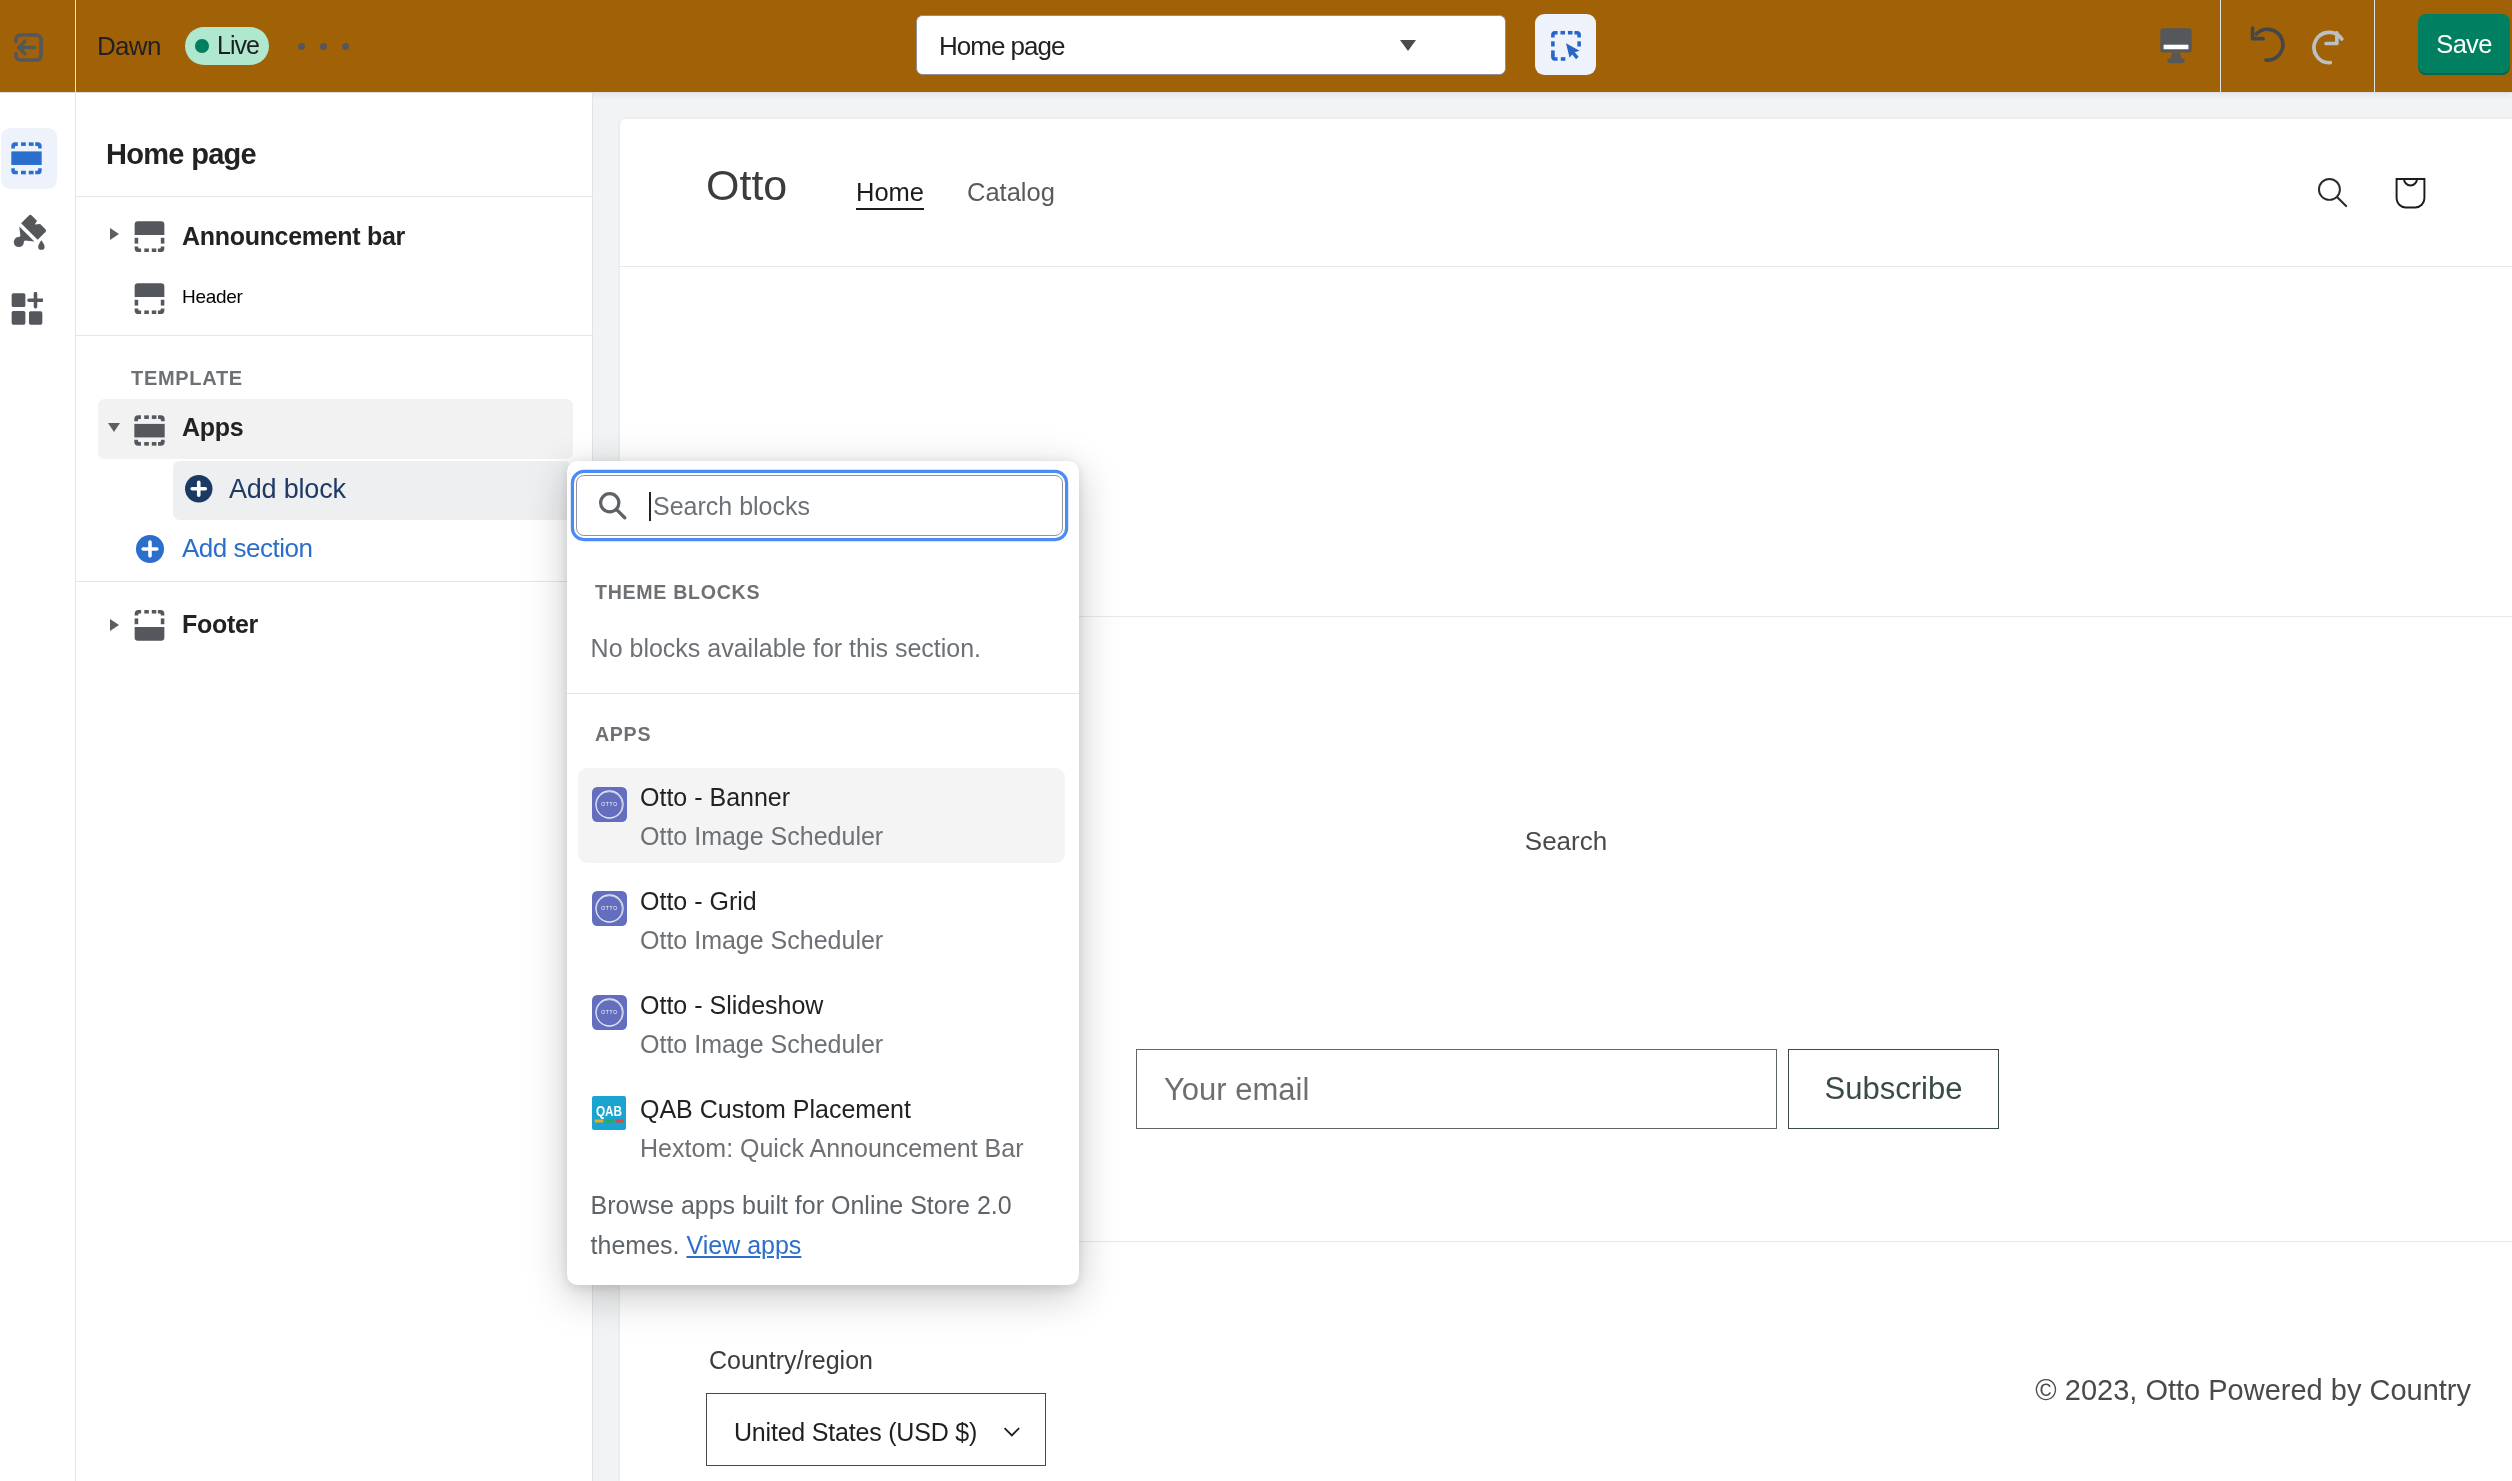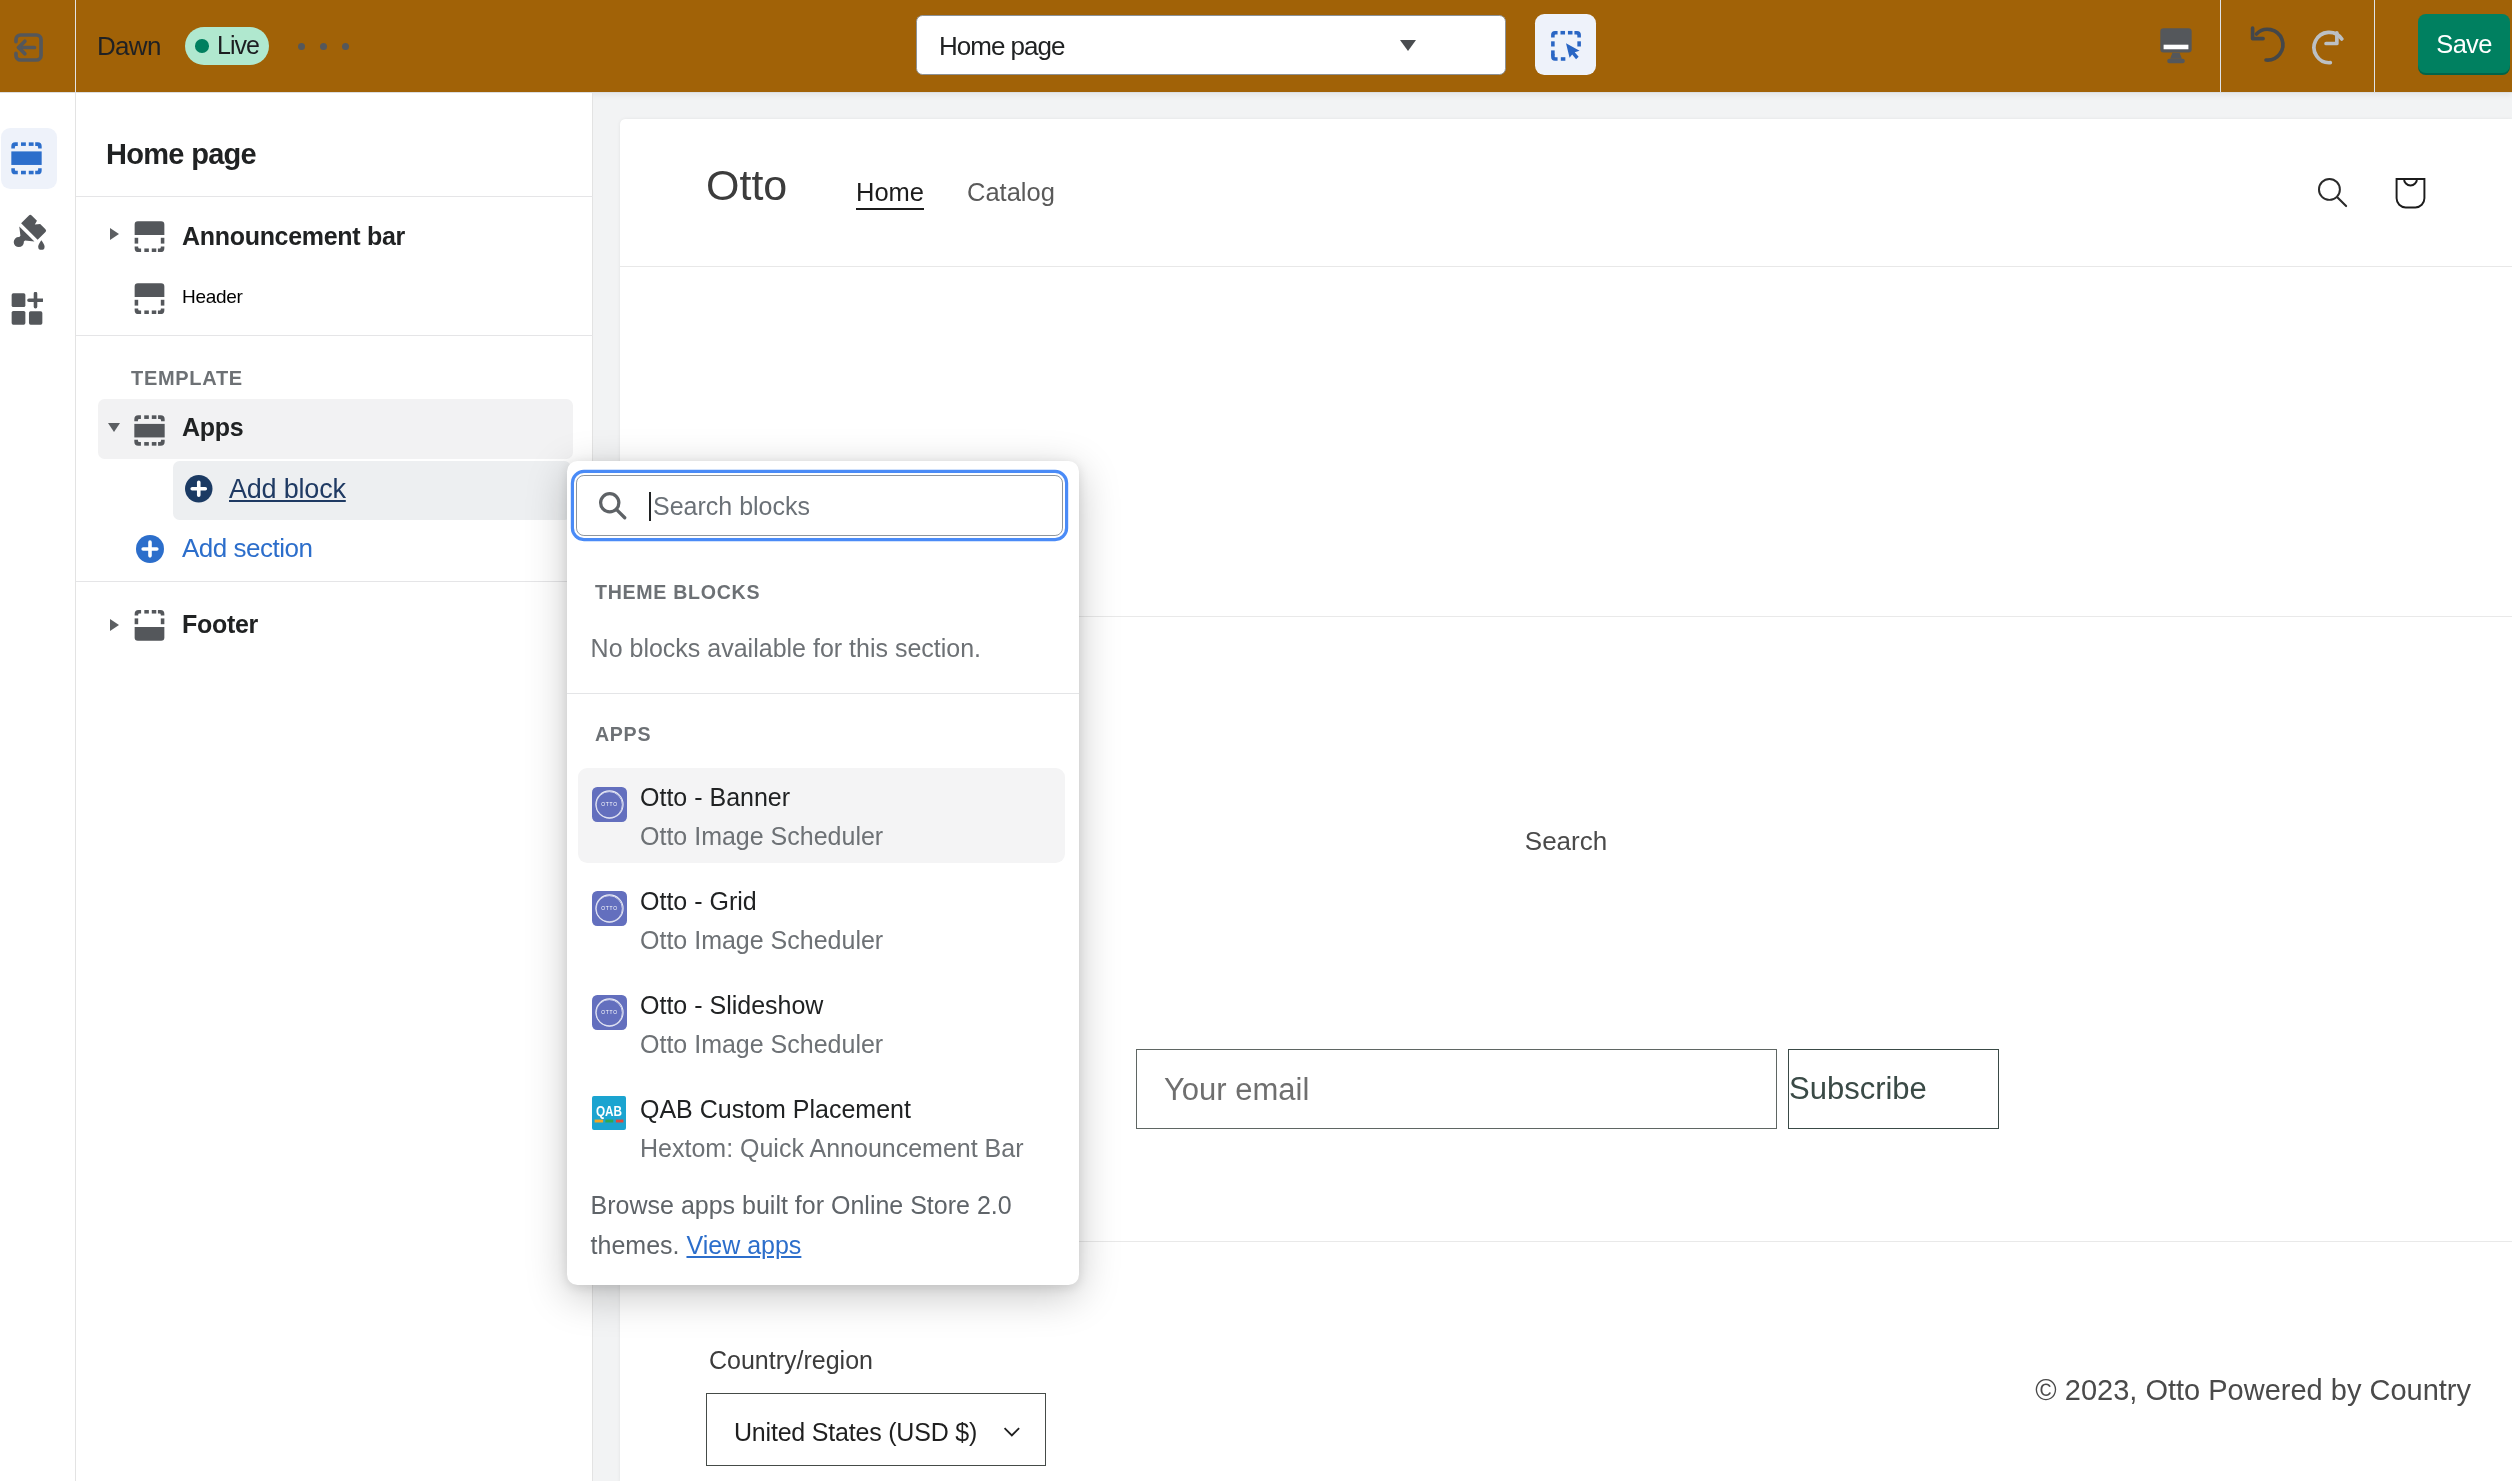--- a/index.html
+++ b/index.html
@@ -25,21 +25,21 @@
     <svg class="abs" style="left:1774px;top:58px;" width="33" height="33" viewBox="0 0 51 51">
       <path d="M4 3 H47 V33 a14 14 0 0 1 -14 14 H18 a14 14 0 0 1 -14 -14 Z" fill="none" stroke="#1c1c1c" stroke-width="3"></path>
       <path d="M15.5 3 a10 10 0 0 0 20 0" fill="none" stroke="#1c1c1c" stroke-width="3"></path>
     </svg>
     <div class="abs" style="left:0;top:147px;width:1892px;height:1.3px;background:#e8e8e8;"></div>
 
     <div class="abs" style="left:0;top:497px;width:1892px;height:1.3px;background:#e9e9e9;"></div>
     <div class="abs" style="left:0;top:709px;width:1892px;text-align:center;font-size:26px;line-height:1;color:#4a4a4a;">Search</div>
     <div class="abs" style="left:516px;top:930px;width:641px;height:80px;border:1.3px solid #5f6663;"></div>
     <div class="abs" style="left:544px;top:955px;font-size:31px;line-height:1;color:#6f6f6f;">Your email</div>
-    <div class="abs" style="left:1168px;top:930px;width:211px;height:80px;border:1.3px solid #3a4a46;color:#3a4a46;font-size:31px;text-align:left;line-height:77px;">Subscribe</div>
+    <div class="abs" style="left:1168px;top:930px;width:211px;height:80px;border:1.3px solid #3a4a46;color:#3a4a46;font-size:31px;text-align:center;line-height:77px;">Subscribe</div>
     <div class="abs" style="left:0;top:1122px;width:1892px;height:1.3px;background:#e9e9e9;"></div>
     <div class="abs" style="left:89px;top:1229px;font-size:25px;line-height:1;color:#3c3c3c;">Country/region</div>
     <div class="abs" style="left:86px;top:1274px;width:340px;height:73px;border:1.3px solid #454b48;"></div>
     <div class="abs" style="left:114px;top:1301px;font-size:25px;line-height:1;letter-spacing:-0.2px;color:#1f1f1f;">United States (USD $)</div>
     <svg class="abs" style="left:383px;top:1305px;" width="17.7" height="15.7" viewBox="0 0 34 24">
       <path d="M3 5 L17 19 L31 5" fill="none" stroke="#1f1f1f" stroke-width="3.5"></path>
     </svg>
     <div class="abs" style="right:41px;top:1257px;font-size:29px;line-height:1;color:#4a4a4a;">© 2023, Otto Powered by Country</div>
   </div>
 
@@ -189,21 +189,21 @@
         <path d="M46.5 37.5 V40.5 a6 6 0 0 1 -6 6 h-4 V41 H39 a2 2 0 0 0 2 -2 v-1.5 Z"></path>
       </g>
     </svg>
     <div class="abs" style="left:106px;top:322px;font-size:25px;line-height:1;font-weight:bold;letter-spacing:-0.3px;color:#202223;">Apps</div>
 
     <div class="abs" style="left:97px;top:368px;width:398px;height:59px;border-radius:6.5px;background:#edeff1;"></div>
     <svg class="abs" style="left:109px;top:382px;" width="27.5" height="27.5" viewBox="0 0 42 42">
       <circle cx="21" cy="21" r="21" fill="#1b3a63"></circle>
       <path d="M21 11 v20 M11 21 h20" stroke="#fff" stroke-width="5.5" stroke-linecap="round"></path>
     </svg>
-    <div class="abs" style="left:153px;top:383px;font-size:27px;line-height:1;letter-spacing:-0.2px;color:#1f3a63;text-decoration:underline;">Add block</div>
+    <div class="abs" style="left:153px;top:383px;font-size:27px;line-height:1;letter-spacing:-0.2px;color:#1f3a63;">Add block</div>
 
     <svg class="abs" style="left:60px;top:442px;" width="28" height="28" viewBox="0 0 43 43">
       <circle cx="21.5" cy="21.5" r="21.5" fill="#2c6ecb"></circle>
       <path d="M21.5 11 v21 M11 21.5 h21" stroke="#fff" stroke-width="5.5" stroke-linecap="round"></path>
     </svg>
     <div class="abs" style="left:106px;top:442px;font-size:26px;line-height:1;letter-spacing:-0.5px;color:#2c6ecb;">Add section</div>
 
     <div class="abs" style="left:0;top:488px;width:517px;height:1.3px;background:#e5e5e7;"></div>
 
     <div class="abs" style="left:34px;top:526px;width:0;height:0;border-left:9.8px solid #5c5f62;border-top:6.5px solid transparent;border-bottom:6.5px solid transparent;"></div>

